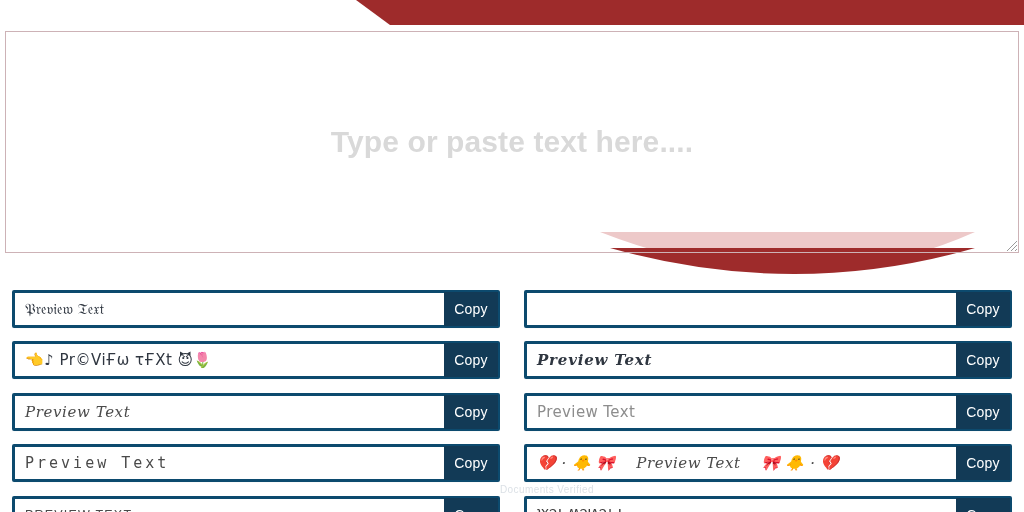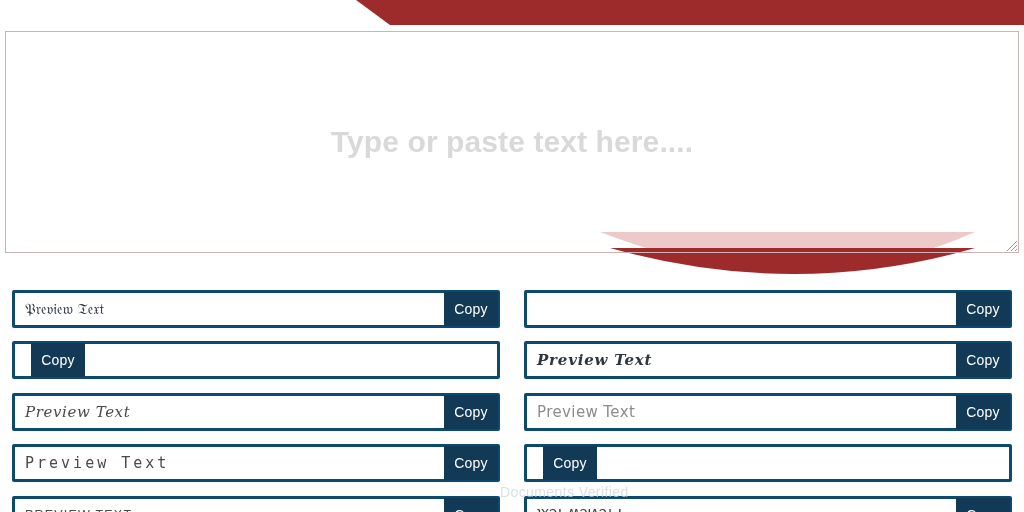--- a/index.html
+++ b/index.html
@@ -63,21 +63,21 @@
   .s-smallcaps  {font-family:"Liberation Sans",sans-serif;font-size:12.5px;color:#4a4a4a;letter-spacing:1.2px;}
   .s-fraktur-b  {font-family:"DejaVu Serif",serif;font-weight:bold;font-size:15px;color:#2f3640;}
   .s-bolditalic {font-family:"DejaVu Serif",serif;font-weight:bold;font-style:italic;font-size:15px;color:#2f3640;letter-spacing:.8px;}
   .s-outline    {font-family:"DejaVu Sans",sans-serif;font-size:15px;color:#8d8d8d;letter-spacing:.4px;}
   .s-decorated  {font-family:"DejaVu Serif",serif;font-style:italic;font-size:15px;color:#4a4a4a;letter-spacing:.5px;}
   .s-upsidedown {font-family:"Liberation Sans",sans-serif;font-size:15px;color:#3b3b3b;transform:rotate(180deg);display:inline-block;}
 
   
   .watermark{
     position:absolute;left:500px;top:484px;z-index:4;
-    font-size:14px;color:#cfd6dd;letter-spacing:.4px;
+    font-size:10px;color:#cfd6dd;letter-spacing:.4px;
     opacity:.75;user-select:none;pointer-events:none;
   }
 </style>
 </head>
 <body>
 
 <svg id="decor" viewBox="0 0 1024 512" width="1024" height="512" aria-hidden="true">
 
   <polygon points="356,0 1024,0 1024,25 390,25" fill="#9e2b2b"></polygon>
 
@@ -109,20 +109,23 @@
     <div class="cell">
       <div class="row">
         <div class="preview">
           <span class="s-fraktur-b">𝕇𝕣𝕖𝕧𝕚𝕖𝕨 𝕋𝕖𝕩𝕥</span>
         </div>
         <div class="copy-btn">Copy</div>
       </div>
     </div>
     <div class="cell">
       <div class="row">
+        <div class="preview">
+          <span class="s-bubble">👈♪ Pr©ViҒω τҒXt 😈🌷</span>
+        </div>
         <div class="copy-btn">Copy</div>
       </div>
     </div>
     <div class="cell">
       <div class="row">
         <div class="preview">
           <span class="s-bolditalic">Preview Text</span>
         </div>
         <div class="copy-btn">Copy</div>
       </div>
@@ -146,20 +149,23 @@
     <div class="cell">
       <div class="row">
         <div class="preview">
           <span class="s-spaced">Preview Text</span>
         </div>
         <div class="copy-btn">Copy</div>
       </div>
     </div>
     <div class="cell">
       <div class="row">
+        <div class="preview">
+          <span class="s-decorated">💔 · 🐥 🎀  Preview Text  🎀 🐥 · 💔</span>
+        </div>
         <div class="copy-btn">Copy</div>
       </div>
     </div>
     <div class="cell">
       <div class="row">
         <div class="preview">
           <span class="s-smallcaps">PREVIEW TEXT</span>
         </div>
         <div class="copy-btn">Copy</div>
       </div>

